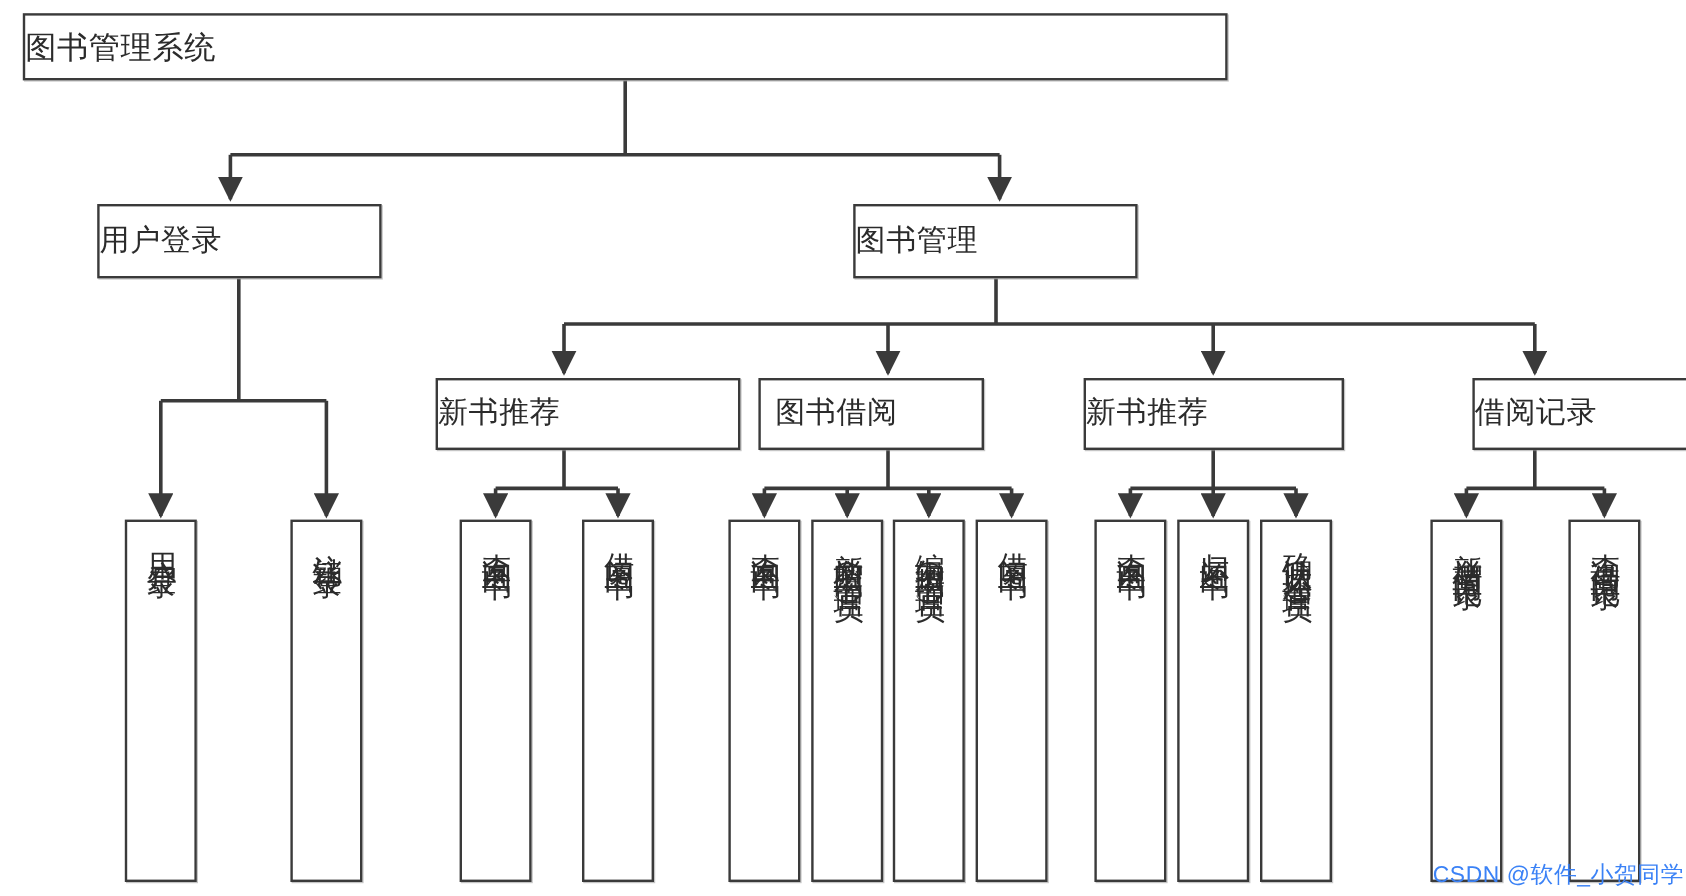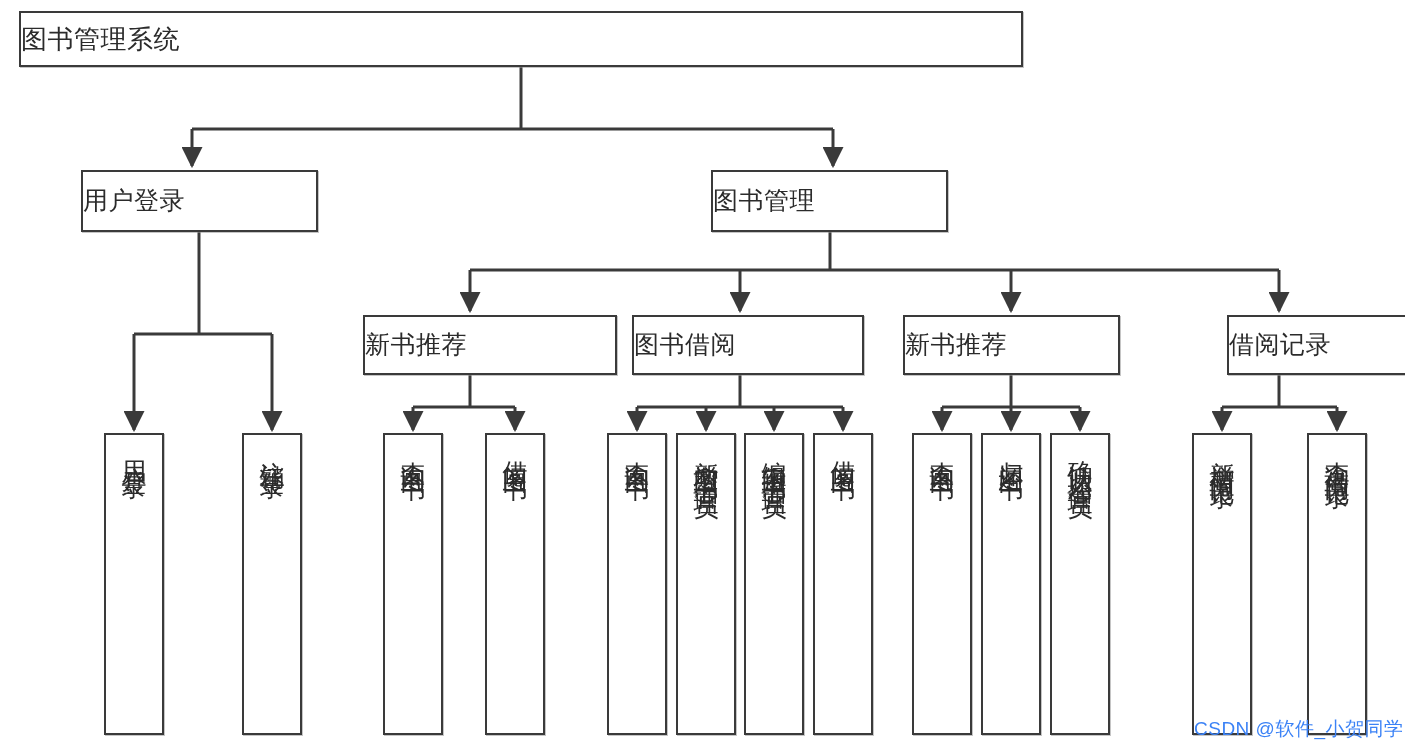--- a/index.html
+++ b/index.html
@@ -138,21 +138,21 @@
   <div class="node lvl2 horiz" style="left:81px; top:170px; width:237px; height:62px;">
     <span class="label">用户登录</span>
   </div>
   <div class="node lvl2 horiz" style="left:711px; top:170px; width:237px; height:62px;">
     <span class="label">图书管理</span>
   </div>
 
   <div class="node lvl2 horiz" style="left:363px; top:315px; width:254px; height:60px;">
     <span class="label">新书推荐</span>
   </div>
-  <div class="node lvl2 horiz" style="left:632px; top:315px; width:232px; height:60px;">
+  <div class="node lvl2 horiz" style="left:632px; top:315px; width:188px; height:60px;padding-left:12px;">
     <span class="label">图书借阅</span>
   </div>
   <div class="node lvl2 horiz" style="left:903px; top:315px; width:217px; height:60px;">
     <span class="label">新书推荐</span>
   </div>
   <div class="node lvl2 horiz" style="left:1227px; top:315px; width:217px; height:60px;">
     <span class="label">借阅记录</span>
   </div>
 
   <div class="node leaf" style="left:104px; top:433px; width:60px; height:302px;">

